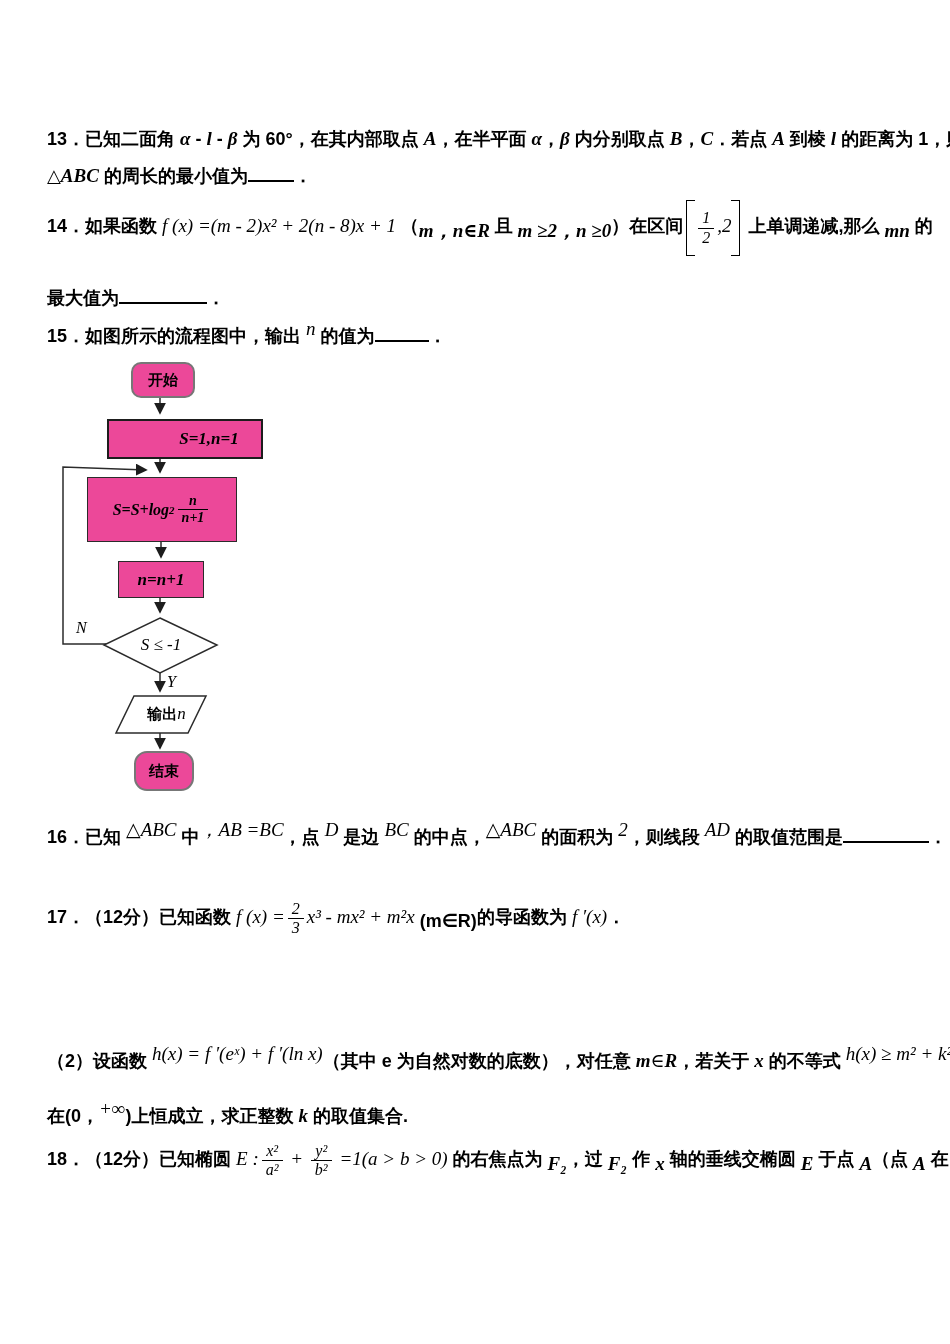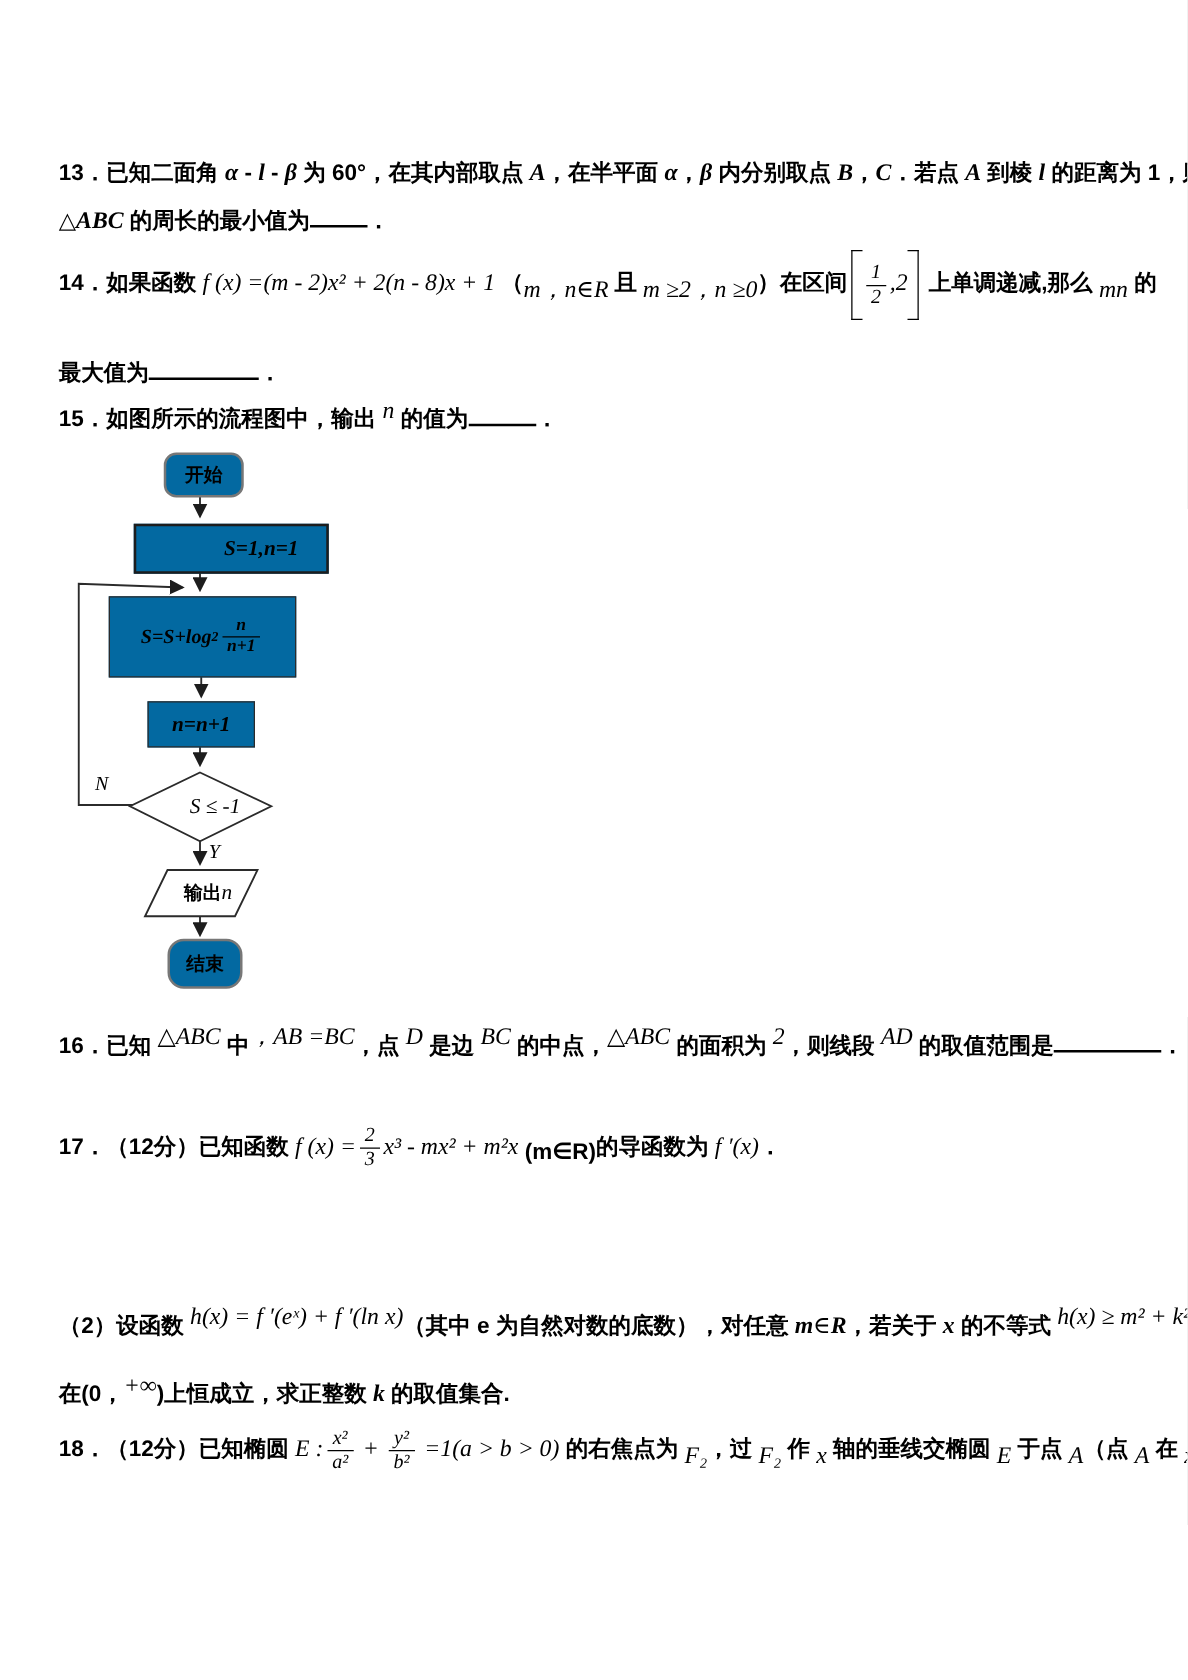--- a/index.html
+++ b/index.html
@@ -9,40 +9,40 @@
     font-family:"Liberation Sans","DejaVu Sans",sans-serif;
   }
   .para{
     position:absolute;left:47px;white-space:pre;line-height:1.25;
   }
   
   .r-cn{font-family:"Liberation Sans","DejaVu Sans",sans-serif;font-weight:bold;font-size:18px;}
   .r-m {font-family:"Liberation Serif","DejaVu Serif",serif;font-style:italic;font-size:19px;}
   .r-mb{font-family:"Liberation Serif","DejaVu Serif",serif;font-style:italic;font-weight:bold;font-size:19px;}
   .r-mr{font-family:"Liberation Serif","DejaVu Serif",serif;font-style:italic;font-size:19px;vertical-align:7px;}
-  .r-ml{font-family:"Liberation Serif","DejaVu Serif",serif;font-style:italic;font-size:19px;vertical-align:-5px;}
+  .r-ml{font-family:"Liberation Serif","DejaVu Serif",serif;font-style:italic;font-size:19px;vertical-align:-5px;font-weight:bold;}
   .r-cnl{font-family:"Liberation Sans","DejaVu Sans",sans-serif;font-weight:bold;font-size:18px;vertical-align:-4px;}
   .r-sub{font-family:"Liberation Serif","DejaVu Serif",serif;font-size:12px;vertical-align:-6px;}
   .blank{display:inline-block;border-bottom:2px solid #000;height:1.0em;vertical-align:baseline;}
   .frac{
     display:inline-flex;flex-direction:column;align-items:center;vertical-align:middle;
     font-family:"Liberation Serif","DejaVu Serif",serif;font-style:italic;font-size:16px;
     line-height:1.15;margin:0 3px;
   }
   .fnum{padding:0 4px;}
   .fden{border-top:1.2px solid #000;padding:0 4px;}
   .lbr,.rbr{display:inline-block;width:8px;height:54px;vertical-align:middle;}
   .lbr{border-left:1.6px solid #000;border-top:1.6px solid #000;border-bottom:1.6px solid #000;margin-left:3px;}
   .rbr{border-right:1.6px solid #000;border-top:1.6px solid #000;border-bottom:1.6px solid #000;margin-right:3px;}
   
   .flowchart{position:absolute;left:40px;top:355px;width:320px;height:450px;}
   .flowchart svg{position:absolute;left:0;top:0;width:100%;height:100%;}
   .fc-node{
     position:absolute;display:flex;align-items:center;justify-content:center;
-    background:#0369a1;font-size:15px;
+    background:#ec4899;font-size:15px;
   }
   .fc-rounded{border:2px solid #777;border-radius:10px;font-weight:bold;
     font-family:"Liberation Sans","DejaVu Sans",sans-serif;}
   .fc-rect{border:1.6px solid #2b2b2b;
     font-family:"Liberation Serif","DejaVu Serif",serif;font-style:italic;font-weight:bold;font-size:17px;}
   .fc-rect-bold{border:2.2px solid #1d1d1d;}
   .fc-float{
     position:absolute;display:flex;align-items:center;justify-content:center;
     background:transparent;font-family:"Liberation Serif","DejaVu Serif",serif;
     font-style:italic;font-size:17px;
@@ -98,21 +98,21 @@
         <span class="frac">
           <span class="fnum">n</span>
           <span class="fden">n+1</span>
         </span>
       </div>
 
     <div class="fc-node fc-rect" style="left:78px;top:206px;width:84px;height:35px;">
       <span>n=n+1</span>
     </div>
 
-    <div class="fc-float" style="left:82px;top:278px;width:100px;height:24px;">
+    <div class="fc-float" style="left:71px;top:278px;width:100px;height:24px;">
       <span>S ≤ -1</span>
     </div>
 
     <div class="fc-branch" style="left:36px;top:264px;">N</div>
     <div class="fc-branch" style="left:127px;top:318px;">Y</div>
 
     <div class="fc-float" style="left:76px;top:346px;width:90px;height:26px;">
       <span class="fc-output-cn">输出</span>
         <span>n</span>
     </div>

